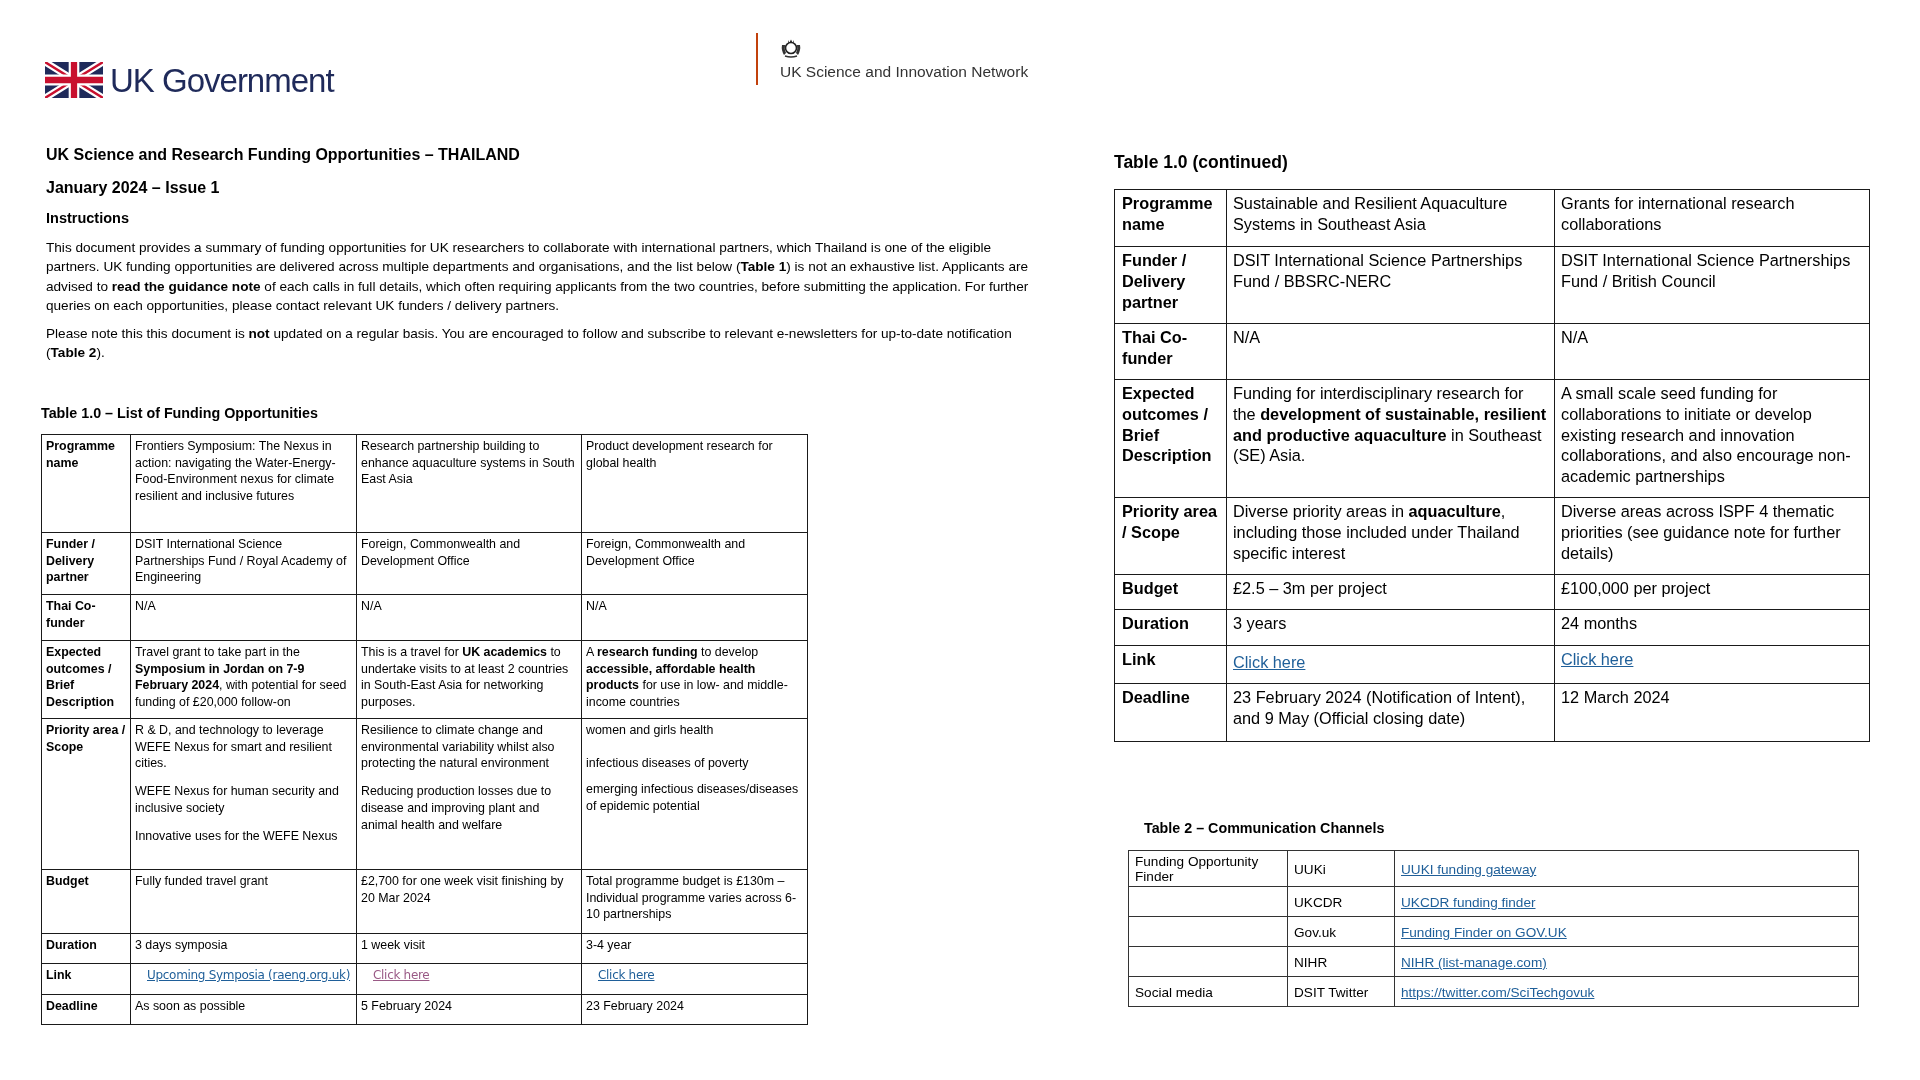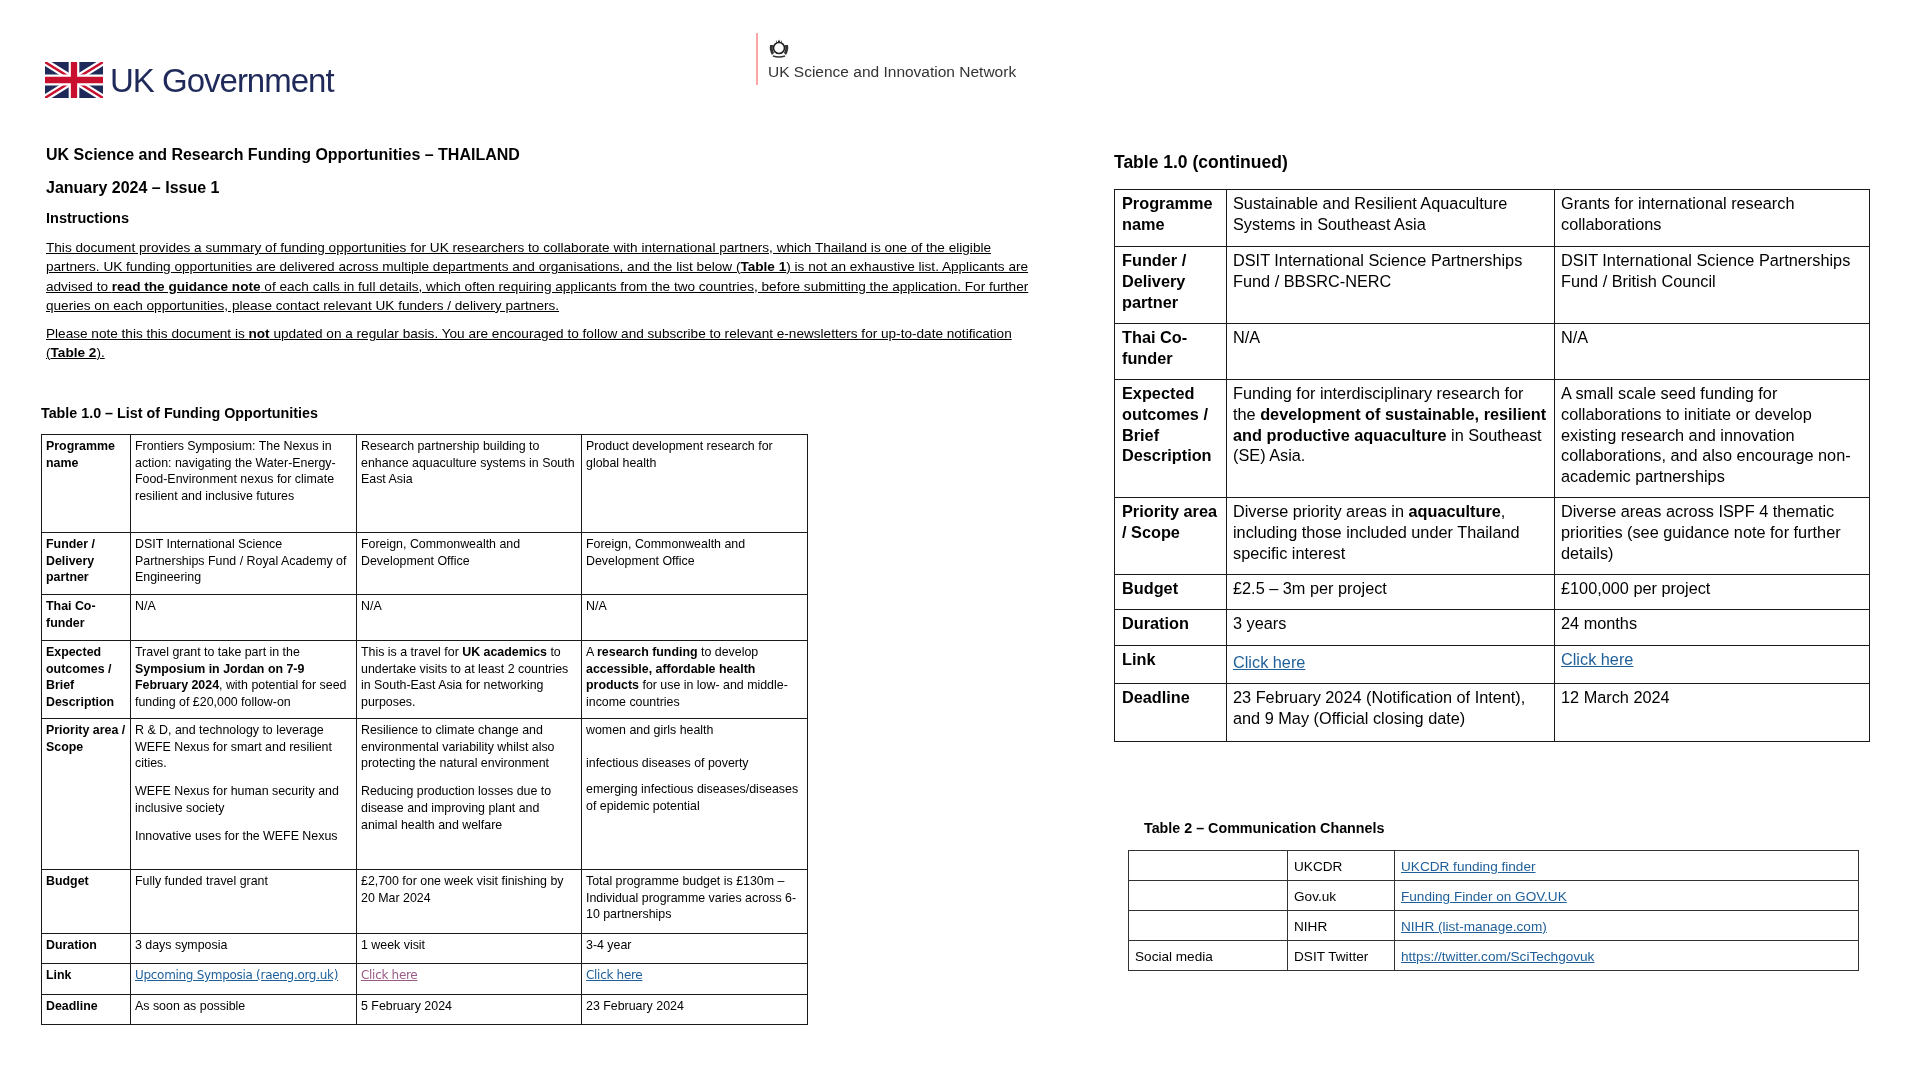--- a/index.html
+++ b/index.html
@@ -4,44 +4,44 @@
 <style>
   html, body { margin: 0; padding: 0; background: #ffffff; }
   body { width: 1920px; height: 1080px; position: relative; overflow: hidden;
          font-family: "Liberation Sans", sans-serif; color: #000; }
   .abs { position: absolute; }
 
   
   #ukgov-logo { left: 45px; top: 62px; height: 38px; display: flex; align-items: flex-start; }
   #ukgov-logo svg { width: 58px; height: 36px; display: block; }
   #ukgov-logo .logo-text { margin-left: 7px; font-size: 33px; color: #1f2a5a; letter-spacing: -1px; font-weight: normal; line-height: 38px; }
-  #network-logo { left: 756px; top: 33px; height: 52px; border-left: 2px solid #fca5a5; padding-left: 10px; }
+  #network-logo { left: 756px; top: 33px; height: 52px; border-left: 2px solid #c2410c; padding-left: 22px; }
   #network-logo .crest { width: 22px; height: 22px; margin-top: 3px; display: block; }
   #network-logo .network-text { font-size: 15.5px; color: #333; margin-top: 5px; white-space: nowrap; }
 
   
   .h-title { font-weight: bold; font-size: 16px; left: 46px; white-space: nowrap; }
   .h-instr { font-weight: bold; font-size: 14.5px; left: 46px; }
-  .para { left: 46px; width: 990px; font-size: 13.6px; line-height: 19.3px; text-decoration: underline; }
+  .para { left: 46px; width: 990px; font-size: 13.6px; line-height: 19.3px; }
   .caption { font-weight: bold; font-size: 14px; white-space: nowrap; }
 
   
   table { border-collapse: collapse; position: absolute; table-layout: fixed; }
   td { border: 1.6px solid #1a1a1a; vertical-align: top; padding: 3px 4px 2px 4px; }
   .t1 td { font-size: 12.4px; line-height: 16.7px; }
   .t1 td.lbl { font-weight: bold; }
   .t1 td p, .t1c td p { margin: 0 0 11px 0; }
   .t1 td p:last-child, .t1c td p:last-child { margin-bottom: 0; }
   .t1c td { font-size: 16.3px; line-height: 20.8px; padding: 3px 6px 2px 6px; }
   .t1c td.lbl { font-weight: bold; padding-left: 7px; }
   .t2 td { font-size: 13.6px; line-height: 15px; padding: 3px 6px 2px 6px; border: 1.4px solid #333; vertical-align: middle; }
   a { text-decoration: underline; cursor: pointer; }
   .link-blue { color: #1f5f99; }
   .link-visited { color: #9a5a86; }
-  .link-calibri { font-family: "DejaVu Sans", sans-serif; font-size: 12px; letter-spacing: -0.3px; }
+  .link-calibri { font-family: "DejaVu Sans", sans-serif; font-size: 12px; letter-spacing: -0.3px; margin-left: 12px; }
   b { font-weight: bold; }
 </style>
 </head>
 <body>
 
 <div id="ukgov-logo" class="abs">
   <svg viewBox="0 0 60 36" preserveAspectRatio="none">
     <rect width="60" height="36" fill="#1f2a5a"></rect>
     <path d="M0,0 L60,36 M60,0 L0,36" stroke="#ffffff" stroke-width="7"></path>
     <path d="M0,0 L60,36 M60,0 L0,36" stroke="#c8102e" stroke-width="2.4"></path>
@@ -210,20 +210,25 @@
 
 <div class="abs caption" style="left:1128px; top:820px; font-size:14.3px;margin-left:16px;">Table 2 – Communication Channels</div>
 
 <table class="t2" style="left:1128px; top:850px; width:730px;">
   <colgroup>
       <col style="width:159px">
       <col style="width:107px">
       <col style="width:464px">
     </colgroup>
   <tbody>
+      <tr style="height:35px">
+    <td style="vertical-align:top">Funding Opportunity Finder</td>
+    <td>UUKi</td>
+    <td><span></span><a class="link-blue">UUKI funding gateway</a></td>
+  </tr>
   <tr style="height:30px">
     <td></td>
     <td>UKCDR</td>
     <td><span></span><a class="link-blue">UKCDR funding finder</a></td>
   </tr>
   <tr style="height:30px">
     <td></td>
     <td>Gov.uk</td>
     <td><span></span><a class="link-blue">Funding Finder on GOV.UK</a></td>
   </tr>

